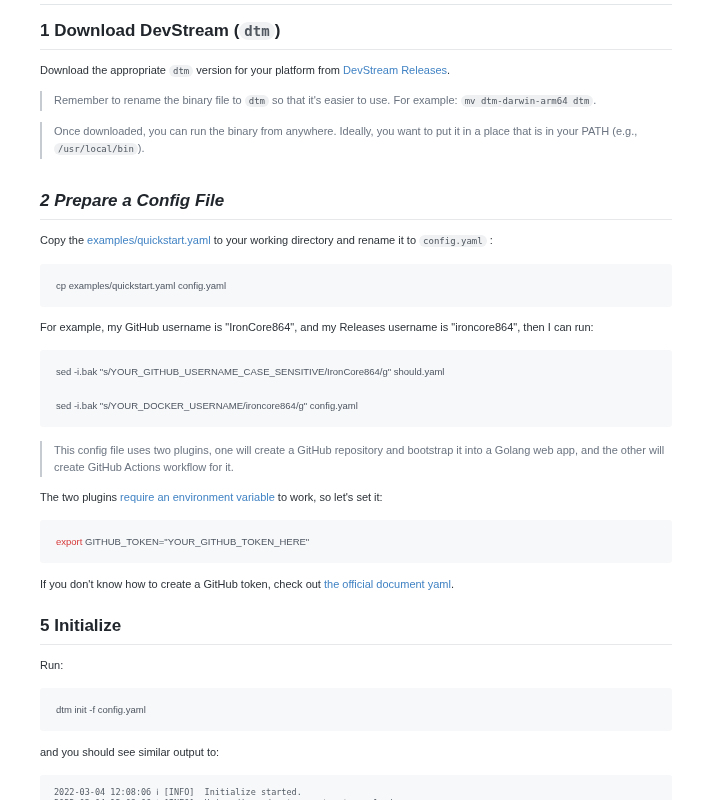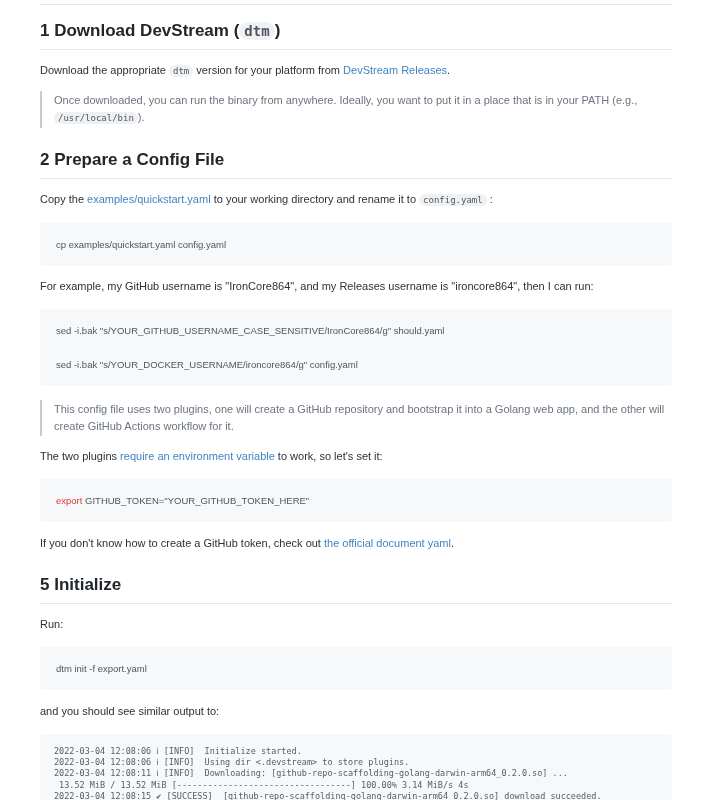--- a/index.html
+++ b/index.html
@@ -55,37 +55,38 @@
   }
 </style>
 </head>
 <body>
 
 <div class="page">
   <div class="top-rule"></div>
 
   <h2>1 Download DevStream (<code class="ic">dtm</code>)</h2>
   <p>Download the appropriate <code class="ic">dtm</code> version for your platform from <a class="lnk">DevStream Releases</a>.</p>
+  <blockquote>Remember to rename the binary file to <code class="ic">dtm</code> so that it's easier to use. For example: <code class="ic">mv dtm-darwin-arm64 dtm</code>.</blockquote>
   <blockquote>Once downloaded, you can run the binary from anywhere. Ideally, you want to put it in a place that is in your PATH (e.g., <code class="ic">/usr/local/bin</code>).</blockquote>
 
-  <h2 style="margin-top:21px;">2 Prepare a Config File</h2>
+  <h2 style="margin-top:31px;font-style:italic;">2 Prepare a Config File</h2>
   <p>Copy the <a class="lnk">examples/quickstart.yaml</a> to your working directory and rename it to <code class="ic">config.yaml</code> :</p>
   <pre class="codeblock">cp examples/quickstart.yaml config.yaml</pre>
   <p>For example, my GitHub username is "IronCore864", and my Releases username is "ironcore864", then I can run:</p>
   <pre class="codeblock">sed -i.bak "s/YOUR_GITHUB_USERNAME_CASE_SENSITIVE/IronCore864/g" should.yaml
 
 sed -i.bak "s/YOUR_DOCKER_USERNAME/ironcore864/g" config.yaml</pre>
   <blockquote style="margin-top:14px;">This config file uses two plugins, one will create a GitHub repository and bootstrap it into a Golang web app, and the other will create GitHub Actions workflow for it.</blockquote>
   <p>The two plugins <a class="lnk">require an environment variable</a> to work, so let's set it:</p>
   <pre class="codeblock"><span class="kw">export</span> GITHUB_TOKEN="YOUR_GITHUB_TOKEN_HERE"</pre>
   <p class="tight">If you don't know how to create a GitHub token, check out <a class="lnk">the official document yaml</a>.</p>
 
   <h2 style="margin-top:22px;">5 Initialize</h2>
   <p>Run:</p>
-  <pre class="codeblock">dtm init -f export.yaml</pre>
+  <pre class="codeblock">dtm init -f config.yaml</pre>
   <p class="tight">and you should see similar output to:</p>
   <pre class="logblock">2022-03-04 12:08:06 ℹ [INFO]  Initialize started.
 2022-03-04 12:08:06 ℹ [INFO]  Using dir &lt;.devstream&gt; to store plugins.
 2022-03-04 12:08:11 ℹ [INFO]  Downloading: [github-repo-scaffolding-golang-darwin-arm64_0.2.0.so] ...
  13.52 MiB / 13.52 MiB [----------------------------------] 100.00% 3.14 MiB/s 4s
 2022-03-04 12:08:15 ✔ [SUCCESS]  [github-repo-scaffolding-golang-darwin-arm64_0.2.0.so] download succeeded.
 2022-03-04 12:08:17 ℹ [INFO]  Downloading: [githubactions-golang-darwin-arm64_0.2.0.so] ...
  16.05 MiB / 16.05 MiB [----------------------------------] 100.00% 5.41 MiB/s 2s
 2022-03-04 12:08:20 ✔ [SUCCESS]  [githubactions-golang-darwin-arm64_0.2.0.so] download succeeded.
 2022-03-04 12:08:20 ✔ [SUCCESS]  Initialize finished.</pre>

